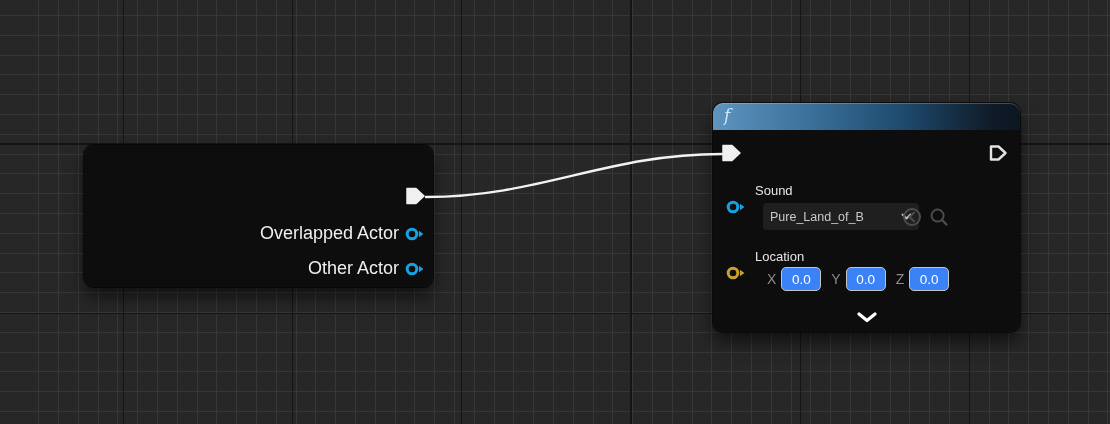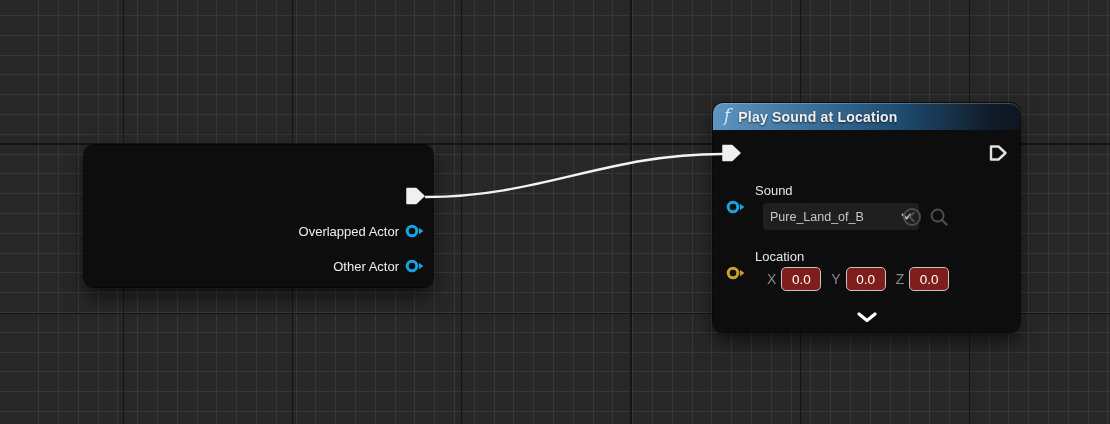--- a/index.html
+++ b/index.html
@@ -32,36 +32,36 @@
   .delegate-pin { margin-left:auto; width:13px; height:13px; border:3px solid var(--delegate,#f21b10);
                   border-radius:3px; background:#1c0a08; }
 
   .pin { position:absolute; display:block; }
   .pin svg { display:block; }
   .exec { color:var(--exec,#f0f0f0); }
   .obj  { color:var(--object_pin,#16a3e4); }
   .vec  { color:var(--vector_pin,#c9a12b); }
 
   .pin-row { position:absolute; display:flex; align-items:center; gap:6px; }
-  .pin-label { color:#efefef; font-size:13px; white-space:nowrap; }
+  .pin-label { color:#efefef; font-size:18px; white-space:nowrap; }
 
   .field-label { position:absolute; color:#e6e6e6; font-size:13px;text-align:right; }
 
   .combo { position:absolute; left:50px; top:100px; width:156px; height:27px; background:#1f1f1f;
            border-radius:4px; display:flex; align-items:center; padding:0 7px; gap:4px; cursor:pointer; }
   .combo-text { color:#c9c9c9; font-size:12.5px; white-space:nowrap; overflow:hidden; flex:1; }
   .combo svg { flex:none; }
 
   .asset-actions { position:absolute; left:189px; top:104px; display:flex; gap:7px; }
   .asset-actions svg { display:block; }
 
   .axes-row { position:absolute; left:54px; top:164px; display:flex; align-items:center; gap:10px; }
   .axis-group { display:flex; align-items:center; gap:5px; }
   .axis-label { color:#8c8c8c; font-size:14px; }
-  .axis-input { width:40px; height:24px; border:1.5px solid #c4c4c4; border-radius:5px; background:#7f1d1d;
+  .axis-input { width:40px; height:24px; border:1.5px solid #c4c4c4; border-radius:5px; background:#3b82f6;
                 color:#ffffff; font-family:"Liberation Sans", sans-serif; font-size:13.5px; text-align:center; outline:none; }
 
   .expand-btn { position:absolute; left:50%; transform:translateX(-50%); top:206px; width:30px; height:16px;
                 display:flex; align-items:center; justify-content:center; cursor:pointer; }
 
   .wire-layer { position:absolute; inset:0; pointer-events:none; }
   .wire { color:var(--wire,#f2f2f2); }
 </style>
 </head>
 <body>
@@ -94,21 +94,20 @@
           <circle cx="7" cy="8" r="4.8" fill="none" stroke="currentColor" stroke-width="3"></circle>
           <path d="M14 4.8 L18.4 8 L14 11.2 Z" fill="currentColor"></path>
         </svg>
       </span>
     </div>
   </div>
 
   <div class="node" id="node-function">
     <div class="node-header">
       <span class="fn-glyph">f</span>
-      <span class="node-title">Play Sound at Location</span>
     </div>
 
     <span class="pin exec" style="left:8px; top:40px;">
       <svg width="21" height="20" viewBox="0 0 21 20">
         <polygon points="2,2.5 11,2.5 19,10 11,17.5 2,17.5" fill="currentColor" stroke="currentColor" stroke-width="1.5" stroke-linejoin="round"></polygon>
       </svg>
     </span>
     <span class="pin exec" style="right:11px; top:40px;">
       <svg width="21" height="20" viewBox="0 0 21 20">
         <polygon points="3,3.5 10.5,3.5 17.5,10 10.5,16.5 3,16.5" fill="none" stroke="#e2e2e2" stroke-width="2.4" stroke-linejoin="round"></polygon>

